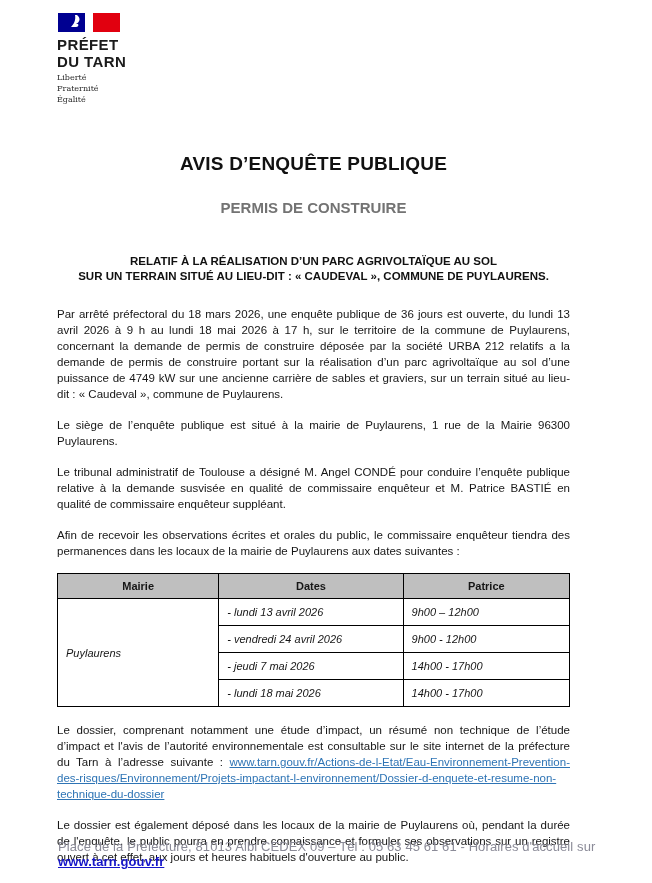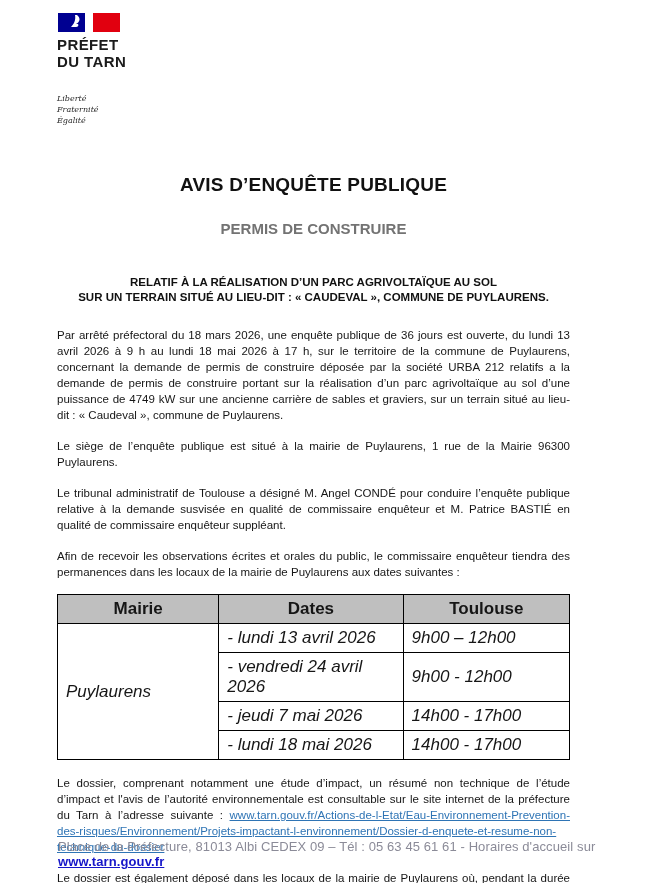--- a/index.html
+++ b/index.html
@@ -22,23 +22,22 @@
   .flag { display: flex; align-items: flex-start; height: 21px; margin-bottom: 3px; position: relative; width: 64px; }
   .flag svg { display: block; }
   .gov-name {
     font-weight: bold;
     font-size: 15px;
     line-height: 17px;
     letter-spacing: 0.4px;
     color: #1b1b1b;
   }
   .gov-motto {
-    margin-top: 23px;
+    margin-top: 2px;
     font-family: "DejaVu Serif", serif;
-    font-style: italic;
     font-size: 8px;
     line-height: 11px;
     color: #2a2a2a;
   }
 
   
   .doc-title {
     margin-top: 48px;
     text-align: center;
     font-weight: bold;
@@ -76,21 +75,21 @@
     text-decoration: underline;
     overflow-wrap: break-word;
     word-break: break-word;
   }
 
   
   table.schedule {
     margin-top: 14px;
     width: 100%;
     border-collapse: collapse;
-    font-size: 17px;
+    font-size: 11px;
     color: #161616;
   }
   table.schedule th, table.schedule td {
     border: 1.4px solid #000;
     padding: 4px 8px;
   }
   table.schedule th {
     background: #BFBFBF;
     font-weight: bold;
     text-align: center;
@@ -157,21 +156,21 @@
   <table class="schedule">
     <colgroup>
       <col class="col-mairie">
         <col class="col-dates">
         <col class="col-horaires">
     </colgroup>
     <thead>
       <tr>
         <th>Mairie</th>
         <th>Dates</th>
-        <th>Toulouse</th>
+        <th>Patrice</th>
       </tr>
     </thead>
     <tbody>
       <tr>
         <td rowspan="4">Puylaurens</td>
         <td>- lundi 13 avril 2026</td>
         <td>9h00 – 12h00</td>
       </tr>
       <tr>
         <td>- vendredi 24 avril 2026</td>

